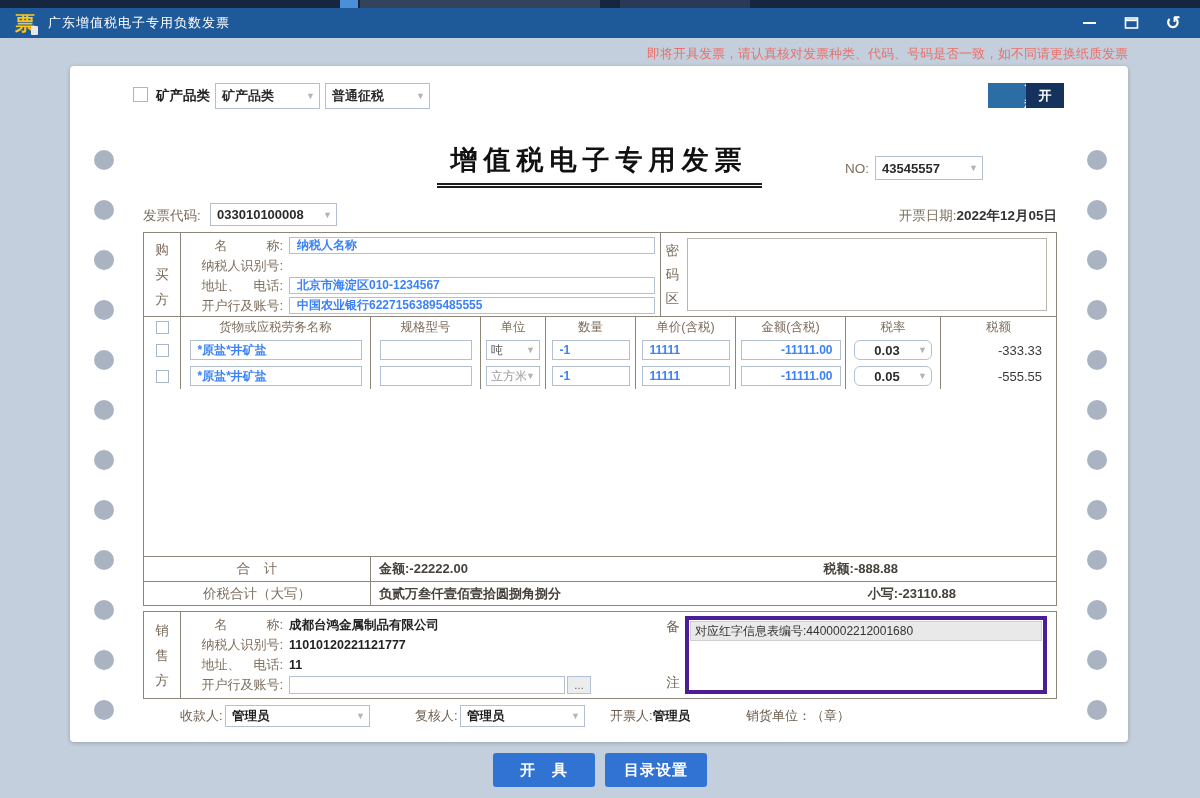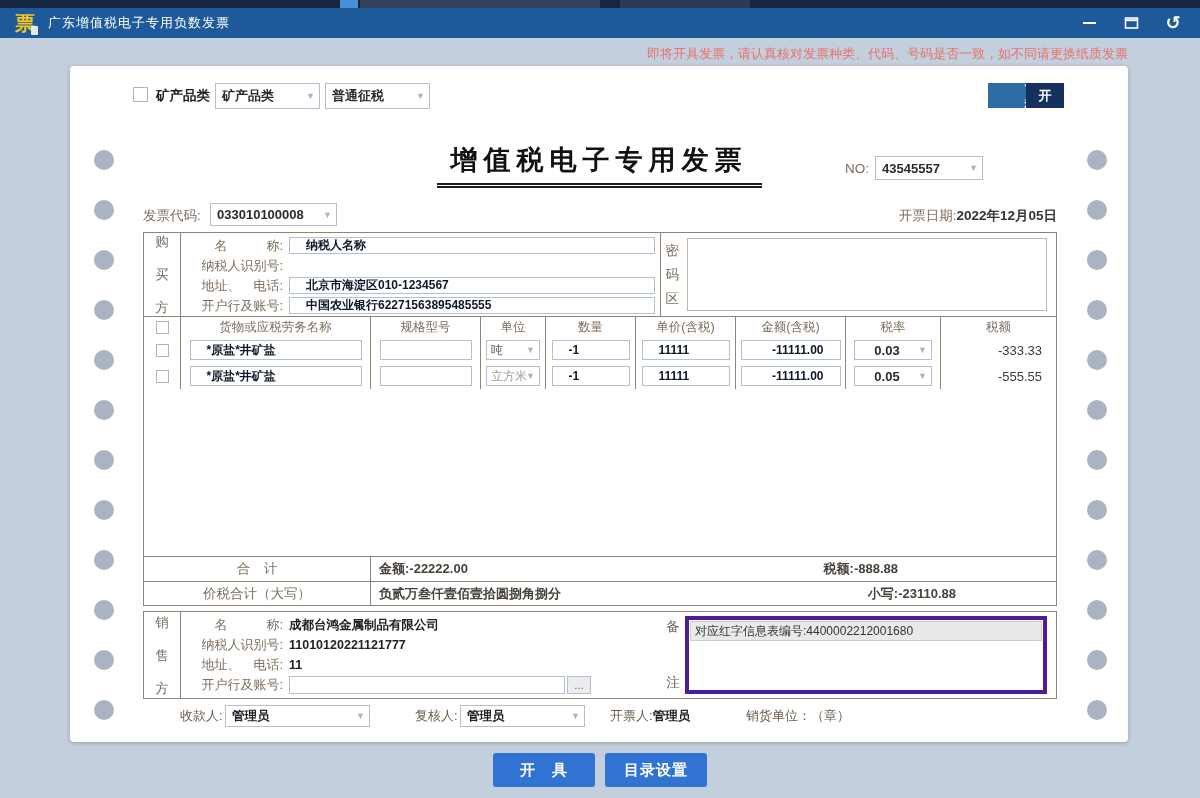--- a/index.html
+++ b/index.html
@@ -62,43 +62,43 @@
   
   .code-label { position:absolute; left:73px; top:141px; }
   .code-sel { position:absolute; left:140px; top:137px; width:127px; height:23px; }
   .date-group { position:absolute; right:71px; top:141px; font-size:13.5px; }
   .date-group .dval { color:#333; font-weight:600; }
   
   .inv-table { position:absolute; left:73px; top:166px; width:914px; }
   .sec-border { border:1px solid #8c857a; }
   .buyer-sec { height:85px; display:flex; position:relative; }
   .vside { width:37px; border-right:1px solid #8c857a; display:flex; align-items:center; justify-content:center; }
-  .vside span { width:15px; word-break:break-all; line-height:33px; text-align:center; font-size:13.5px; color:#7b6c5b; }
+  .vside span { width:15px; word-break:break-all; line-height:25px; text-align:center; font-size:13.5px; color:#7b6c5b; }
   .bfields { width:480px; border-right:1px solid #8c857a; padding-top:3px; }
   .brow { display:flex; align-items:center; height:19px; margin-bottom:1px; }
   .brow .lbl { width:102px; text-align:right; margin-right:6px; font-size:13px; }
-  .ibox { background:#fff; border:1px solid #b3c0d1; font-weight:700; font-size:12px; color:#0f172a;
-    display:flex; align-items:center; padding:0 16px; overflow:hidden; white-space:nowrap; }
+  .ibox { background:#fff; border:1px solid #b3c0d1; font-weight:700; font-size:12px; color:#3b82f6;
+    display:flex; align-items:center; padding:0 7px; overflow:hidden; white-space:nowrap; }
   .brow .ibox { width:366px; height:17px; }
   .pwdside { width:24px; display:flex; align-items:center; justify-content:center; }
   .pwdside span { width:15px; word-break:break-all; line-height:24px; font-size:13.5px; color:#7b6c5b; }
   .pwdbox { flex:1; margin:5px 9px 5px 2px; border:1px solid #bdb6aa; background:#fff; }
   
   .items-wrap { border-left:1px solid #8c857a; border-right:1px solid #8c857a; height:239px; }
   .igrid { display:grid; grid-template-columns:37px 190px 110px 65px 90px 100px 110px 95px auto;
     grid-template-rows:20px 26px 26px; }
   .hc,.rc { border-right:1px solid #8c857a; display:flex; align-items:center; justify-content:center; }
   .hc { color:#7d6e5d; font-size:12.5px; }
   .nr { border-right:none; }
   .cell-input { height:20px; }
   .in-name { width:172px; } .in-spec { width:92px; } .in-qty { width:78px; } .in-price { width:88px; }
   .in-amount { width:100px; justify-content:flex-end; }
   .unit-sel { width:54px; height:20px; font-size:12px; font-weight:400; color:#555; padding:0 14px 0 4px; }
   .unit-muted { color:#9a9a9a; }
-  .rate-sel { width:78px; height:20px; justify-content:center; padding:0 16px 0 4px; font-weight:600; }
+  .rate-sel { width:78px; height:20px; justify-content:center; padding:0 16px 0 4px; font-weight:600;border-radius:6px; }
   .tval { width:100%; text-align:right; padding-right:14px; font-size:13px; color:#3a3a3a; }
   
   .trow { display:flex; height:25px; border-left:1px solid #8c857a; border-right:1px solid #8c857a; border-top:1px solid #8c857a; }
   .trow.last { border-bottom:1px solid #8c857a; }
   .tcell1 { width:227px; border-right:1px solid #8c857a; display:flex; align-items:center; justify-content:center;
     color:#7d6e5d; font-size:13.5px; }
   .tcell2 { flex:1; display:flex; align-items:center; font-size:13px; color:#46413a; font-weight:600; }
   .t-amount,.t-words { margin-left:8px; }
   .t-tax { margin-left:auto; margin-right:158px; }
   .t-figures { margin-left:auto; margin-right:100px; }

